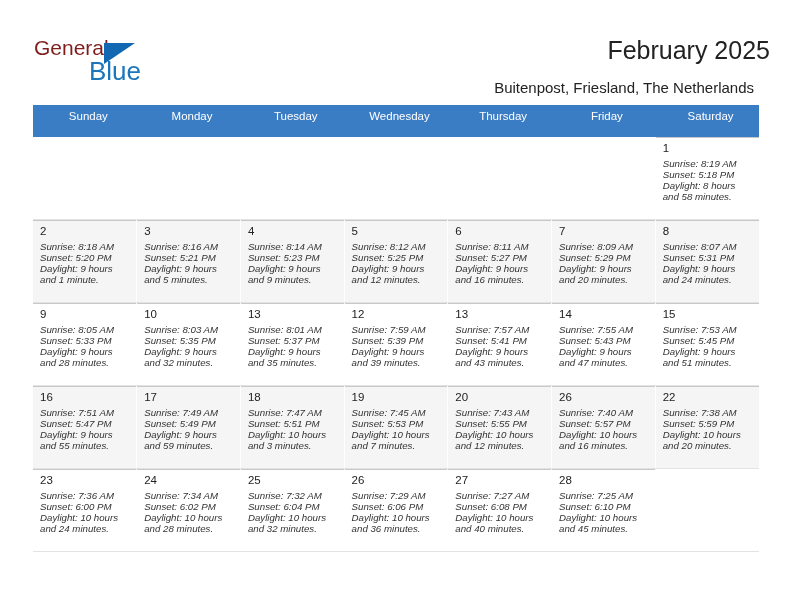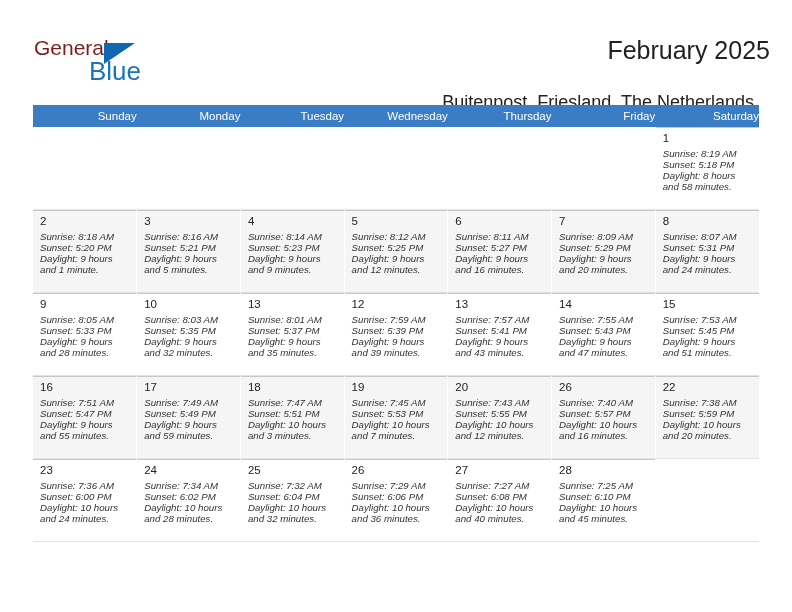--- a/index.html
+++ b/index.html
@@ -67,43 +67,43 @@
     right: 22px;
     top: 36px;
     font-size: 25px;
     color: #222222;
     text-align: right;
     white-space: nowrap;
   }
   .subtitle {
     position: absolute;
     right: 38px;
-    top: 92px;
-    font-size: 18px;
+    top: 79px;
+    font-size: 15px;
     color: #222222;
     text-align: right;
     white-space: nowrap;
   }
 
   
   .calendar {
     position: absolute;
     left: 33px;
     top: 105px;
     width: 726px;
     border-collapse: collapse;
     table-layout: fixed;
   }
   .calendar th {
     background: #3b7dc4;
     color: #ffffff;
     font-size: 11.5px;
     font-weight: normal;
-    text-align: right;
-    padding: 5px 0 5px 7px;
+    text-align: center;
+    padding: 5px 0 15px 7px;
     height: 11px;
     border: none;
   }
   .calendar td {
     vertical-align: top;
     height: 82px;
     padding: 0;
     border-right: 1px solid #ffffff;
     border-bottom: 1px solid #e3e3e3;
     background: #ffffff;

